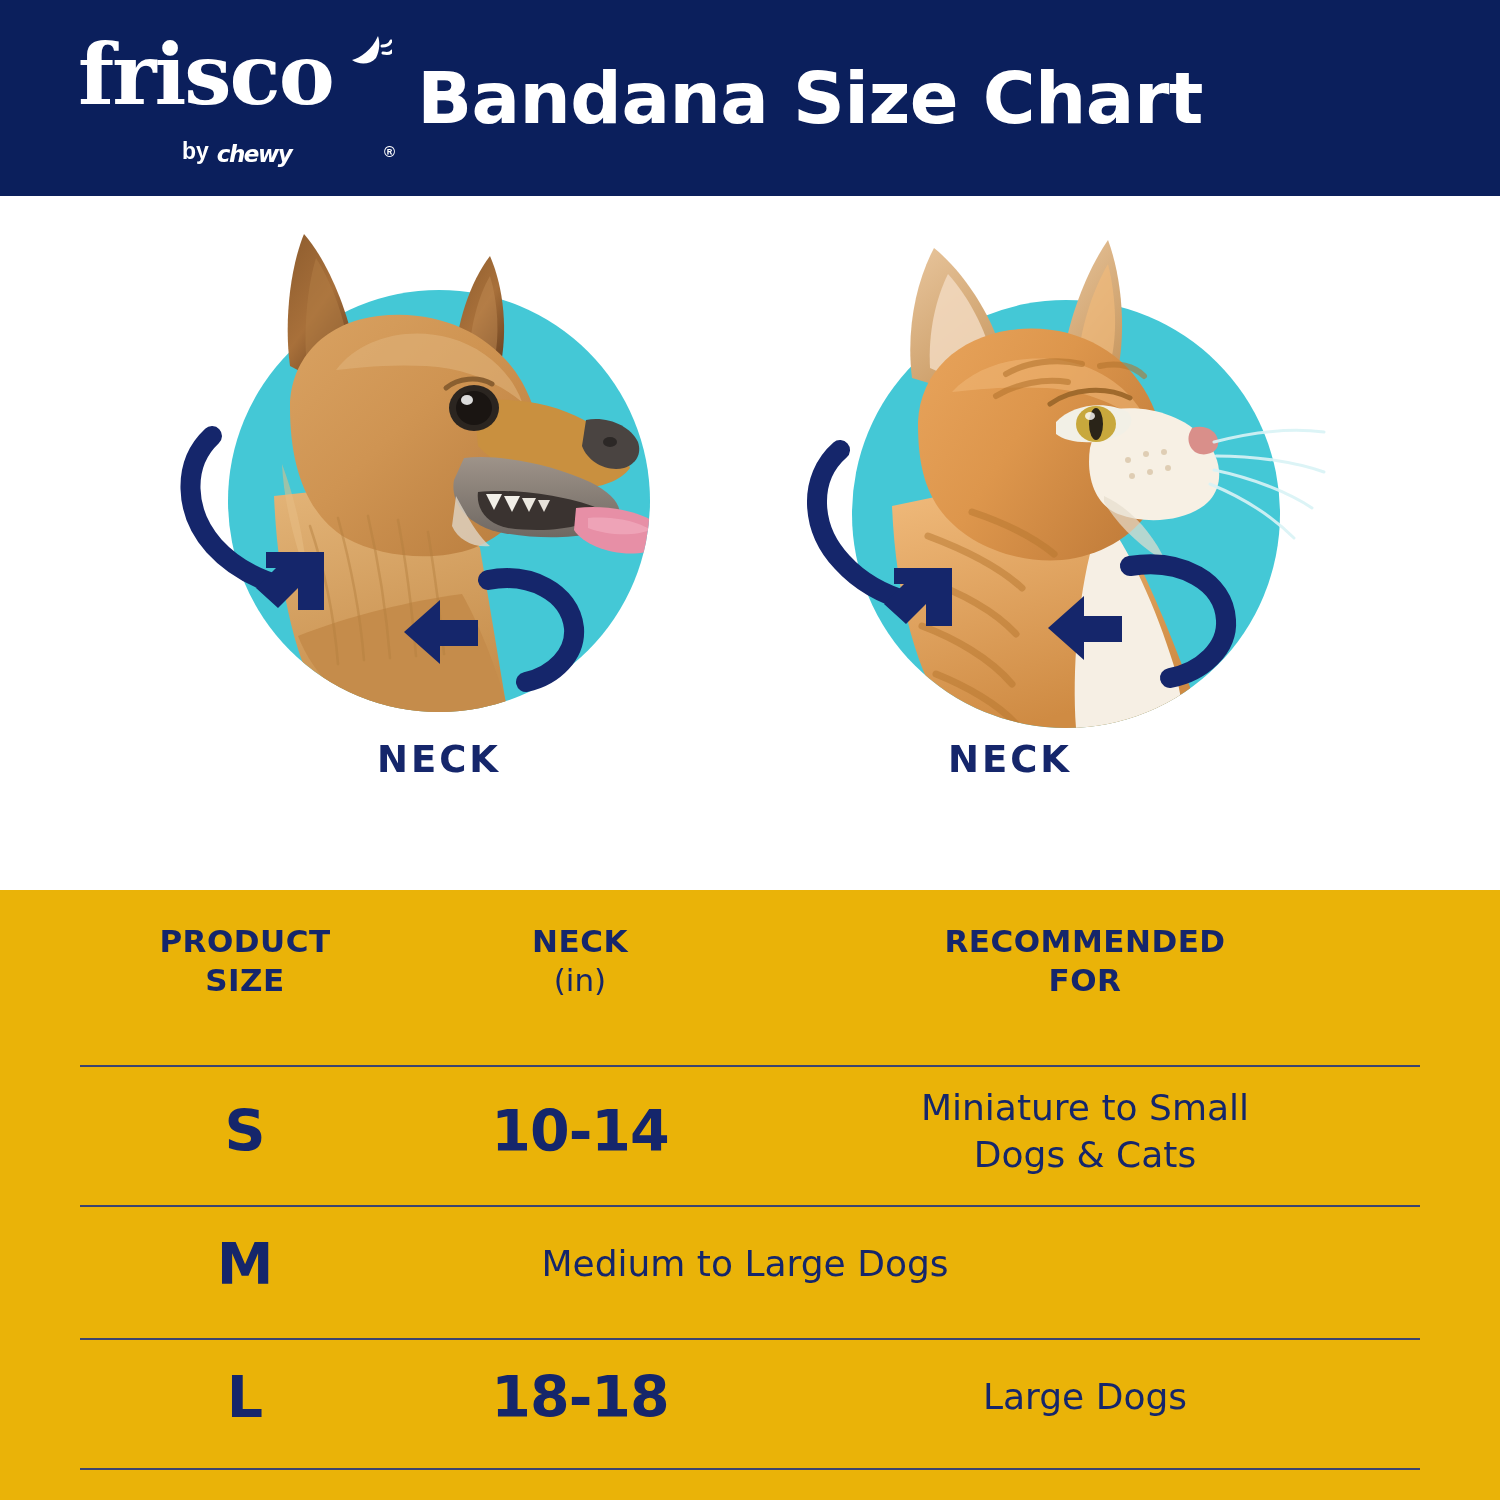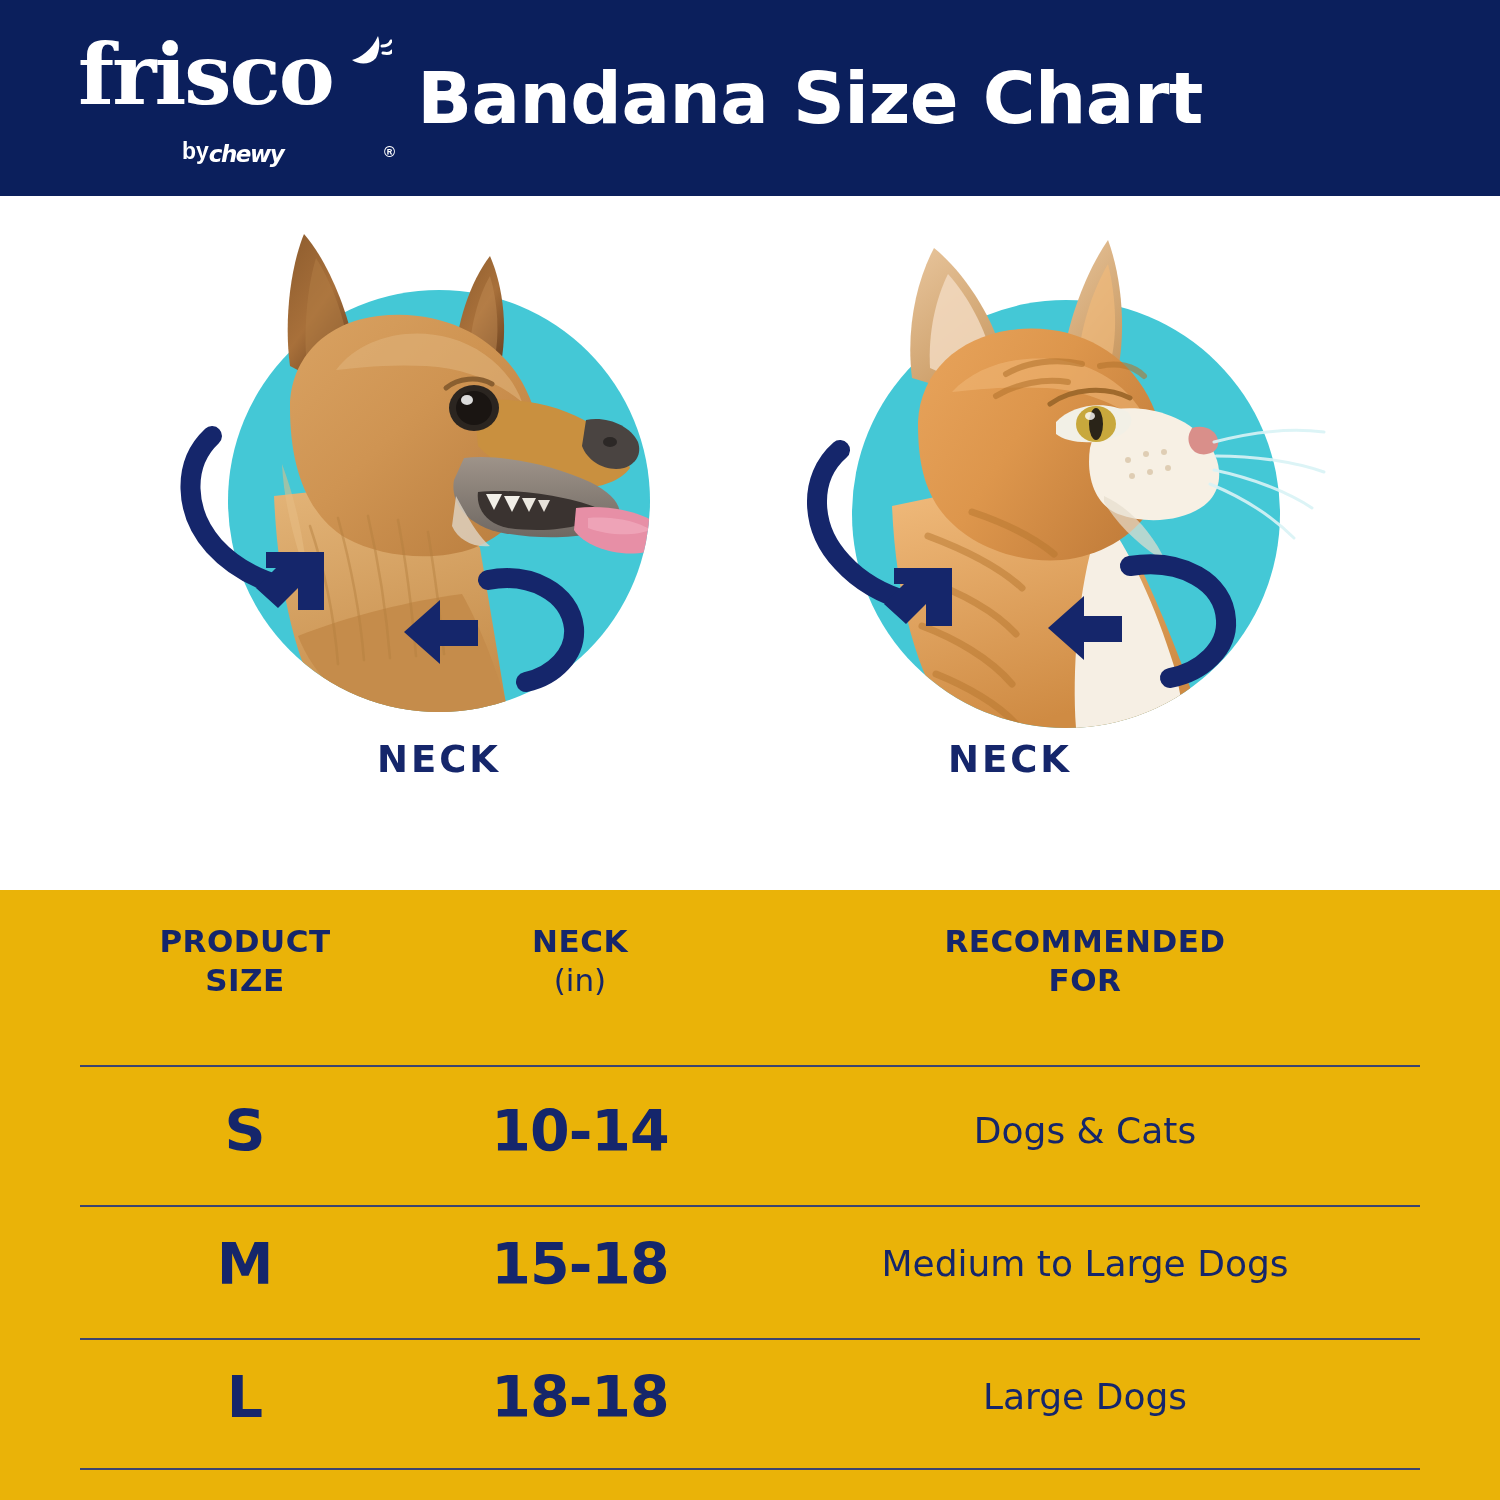--- a/index.html
+++ b/index.html
@@ -33,21 +33,21 @@
   .brand-reg{
     position:absolute; right:-17px; bottom:6px;
     font-family:"Liberation Sans", sans-serif;
     font-size:15px; font-weight:700; color:#ffffff;
   }
   .brand-wag{
     position:absolute; right:-14px; top:-4px; width:42px; height:34px;
   }
   .brand-sub{
     margin-top:2px; margin-left:104px;
-    display:flex; align-items:flex-end; 
+    display:flex; align-items:flex-end; gap:8px;
   }
   .brand-by{
     font-family:"Liberation Sans", sans-serif;
     font-size:23px; font-weight:700; color:#ffffff; line-height:1;
     padding-bottom:3px;
   }
   .brand-chewy{
     font-family:"DejaVu Sans", sans-serif;
     font-size:23px; font-weight:700; color:#ffffff; line-height:1;
     letter-spacing:-1.5px; font-style:italic;
@@ -371,30 +371,28 @@
     </div>
 
     <div class="trow body">
       <div class="cell c1">
         <span class="size-val">S</span>
       </div>
       <div class="cell c2">
         <span class="neck-val">10-14</span>
       </div>
       <div class="cell c3">
+        <span class="rec-val">Miniature to Small</span>
         <span class="rec-val">Dogs &amp; Cats</span>
       </div>
     </div>
 
     <div class="trow body">
       <div class="cell c1">
         <span class="size-val">M</span>
-      </div>
-      <div class="cell c2">
-        <span class="neck-val">15-18</span>
       </div>
       <div class="cell c3">
         <span class="rec-val">Medium to Large Dogs</span>
       </div>
     </div>
 
     <div class="trow body">
       <div class="cell c1">
         <span class="size-val">L</span>
       </div>

